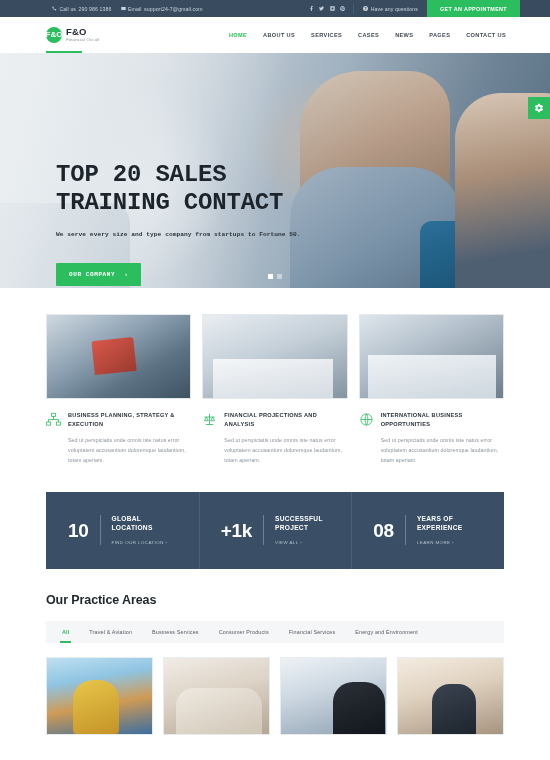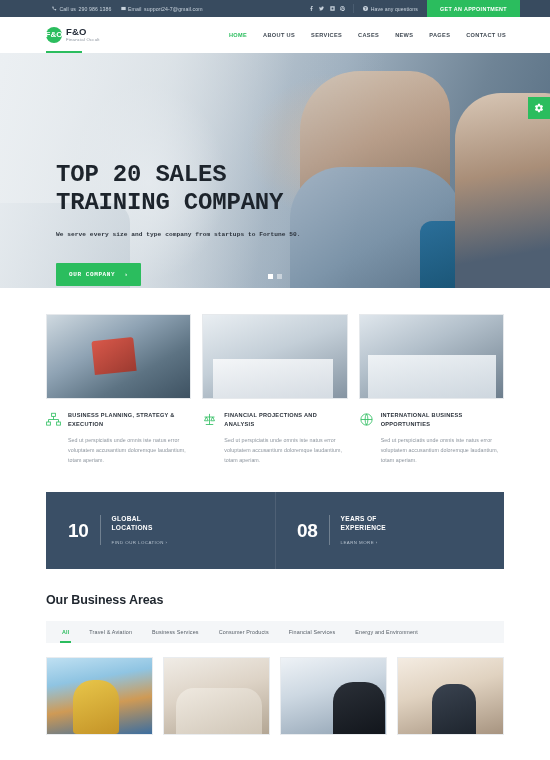--- a/index.html
+++ b/index.html
@@ -318,21 +318,21 @@
     <div class="band-sky"></div>
     <div class="hero-chairR"></div>
     <div class="hero-figA"></div>
     <div class="hero-chairL"></div>
     <div class="hero-figB"></div>
   </div>
   <div class="hero-overlay"></div>
 
   <div class="hero-content">
     <div class="hero-title">TOP 20 SALES</div>
-    <div class="hero-title">TRAINING COMPANY</div>
+    <div class="hero-title">TRAINING CONTACT</div>
     <div class="hero-sub">We serve every size and type company from startups to Fortune 50.</div>
     <div class="hero-btn">
       <span>OUR COMPANY</span>
       <span>›</span>
     </div>
   </div>
 
   <div class="hero-dots">
     <span class="dot on"></span>
     <span class="dot"></span>
@@ -399,35 +399,44 @@
   <div class="stat">
     <div class="stat-num">10</div>
     <div class="stat-sep"></div>
     <div class="stat-txt">
       <div class="stat-label">GLOBAL</div>
       <div class="stat-label">LOCATIONS</div>
       <div class="stat-link">FIND OUR LOCATION ›</div>
     </div>
   </div>
 
+  <div class="stat">
+    <div class="stat-num">+1k</div>
+    <div class="stat-sep"></div>
+    <div class="stat-txt">
+      <div class="stat-label">SUCCESSFUL</div>
+      <div class="stat-label">PROJECT</div>
+      <div class="stat-link">VIEW ALL ›</div>
+    </div>
+  </div>
 
   <div class="stat">
     <div class="stat-num">08</div>
     <div class="stat-sep"></div>
     <div class="stat-txt">
       <div class="stat-label">YEARS OF</div>
       <div class="stat-label">EXPERIENCE</div>
       <div class="stat-link">LEARN MORE ›</div>
     </div>
   </div>
 
 </div>
 
 <div class="practice">
-  <div class="practice-title">Our Business Areas</div>
+  <div class="practice-title">Our Practice Areas</div>
 
   <div class="filter-bar">
     <div class="filter active">All</div>
     <div class="filter">Travel &amp; Aviation</div>
     <div class="filter">Business Services</div>
     <div class="filter">Consumer Products</div>
     <div class="filter">Financial Services</div>
     <div class="filter">Energy and Environment</div>
   </div>
 

